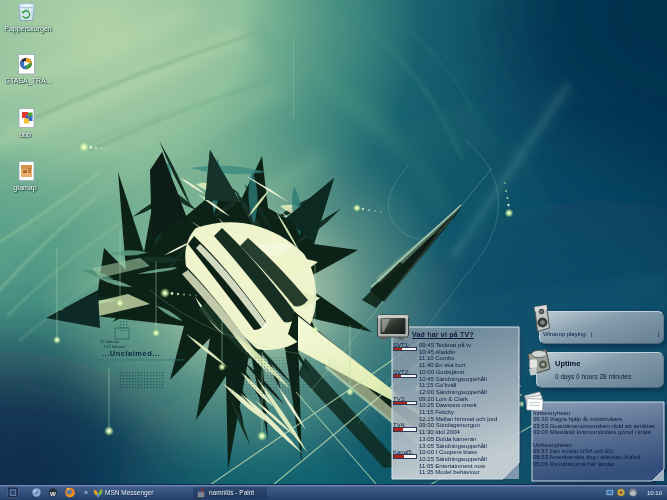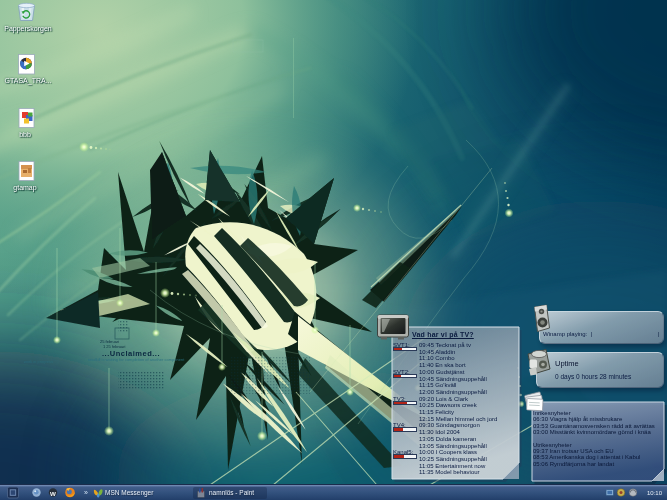--- a/index.html
+++ b/index.html
@@ -391,21 +391,21 @@
 <svg class="abs" style="left:531px;top:304px" width="22" height="29" viewBox="0 0 22 29" xmlns="http://www.w3.org/2000/svg">
 <path d="M3.5,3 L15.5,1 L18.5,24 L6.5,27.5 Z" fill="#c2c6c4" stroke="#4e524e" stroke-width="1"></path>
 <path d="M3.5,3 L15.5,1 L16,5.5 L4,7.5 Z" fill="#d8dad8"></path>
 <circle cx="11.5" cy="18.5" r="5" fill="#3a3e3a"></circle>
     <circle cx="11.5" cy="18.5" r="2.3" fill="#82867e"></circle>
 <circle cx="10.5" cy="7.5" r="2.7" fill="#4a4e4a"></circle>
     <circle cx="10.5" cy="7.5" r="1.1" fill="#8e928c"></circle>
 </svg>
 
 <div class="abs" style="left:536px;top:352px;width:126px;height:34px;border-radius:6px;background:linear-gradient(160deg,rgba(205,215,222,0.92),rgba(160,176,188,0.8) 45%,rgba(116,136,154,0.85));border:1px solid rgba(225,235,242,0.75);border-right-color:rgba(60,80,105,0.6);border-bottom-color:rgba(50,70,95,0.65);box-shadow:2px 3px 4px rgba(5,25,50,0.45);"></div>
-<div class="abs" style="left:555px;top:359px;font-size:7.5px;font-weight:normal;color:#0a1430;">Uptime</div>
+<div class="abs" style="left:555px;top:359px;font-size:7.5px;font-weight:bold;color:#0a1430;">Uptime</div>
 <div class="abs" style="left:555px;top:372.5px;font-size:6.5px;color:#0c1c42;">0 days 0 hours 28 minutes</div>
 <svg class="abs" style="left:525px;top:347px" width="28" height="31" viewBox="0 0 28 31" xmlns="http://www.w3.org/2000/svg">
 <path d="M3,7 L21,2.5 L25,22 L7,27.5 Z" fill="#9aa09c" stroke="#41463f" stroke-width="1"></path>
 <ellipse cx="14" cy="7" rx="7.5" ry="3.6" fill="#d2d6d2" stroke="#555" stroke-width="0.8"></ellipse>
 <rect x="4.5" y="12.5" width="7.5" height="8.5" rx="1.5" fill="#e2e5e2"></rect>
 <circle cx="18" cy="17.5" r="4" fill="#53584f"></circle>
     <circle cx="18" cy="17.5" r="1.8" fill="#a6aaa2"></circle>
 <path d="M4,22 L11,20 L12,27.5 L5.5,28.5 Z" fill="#c8ccc8"></path>
 </svg>
 

